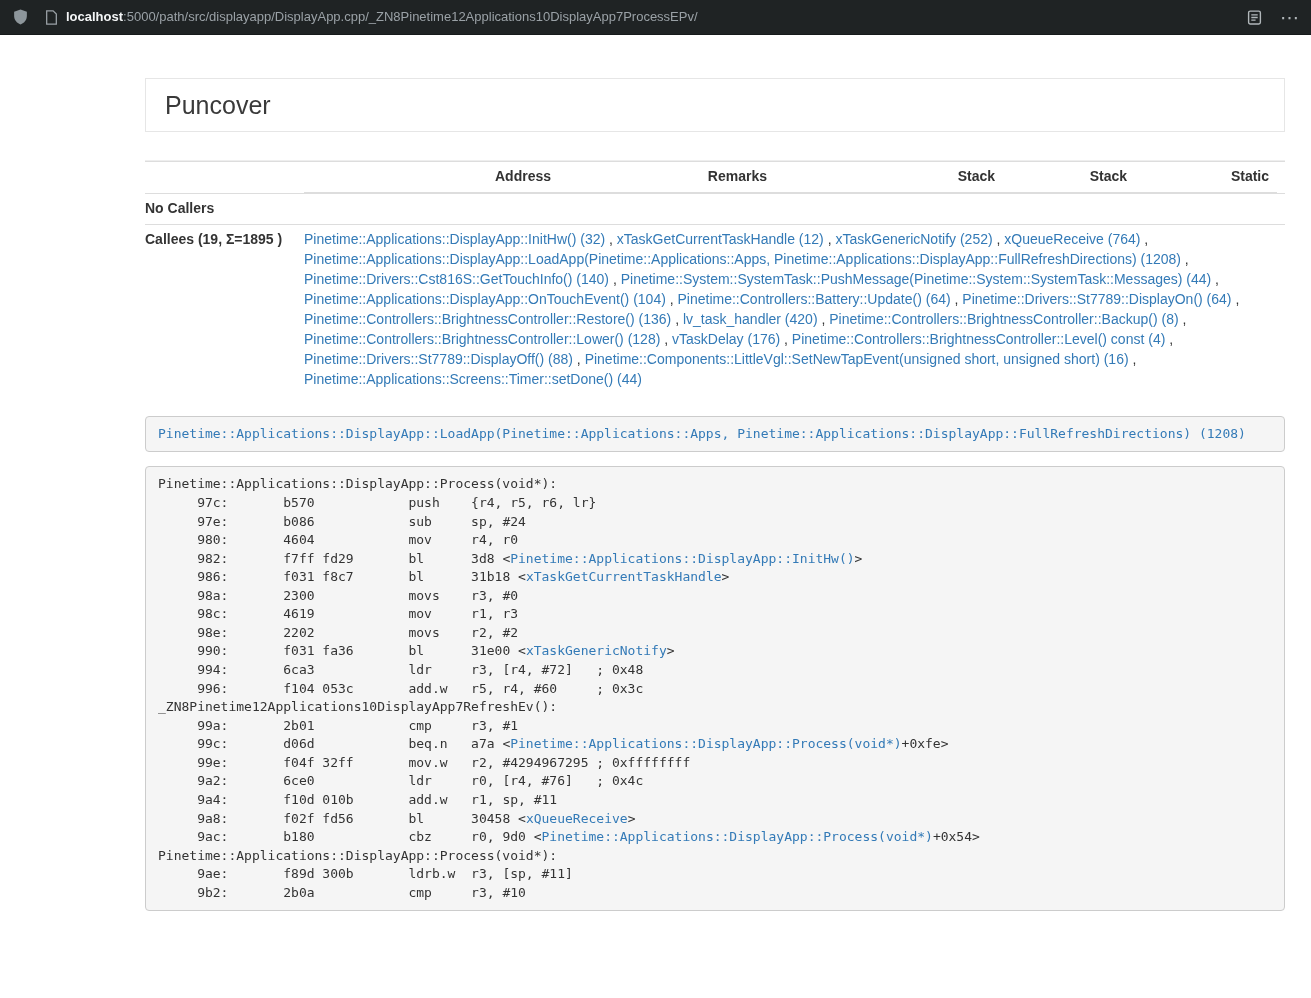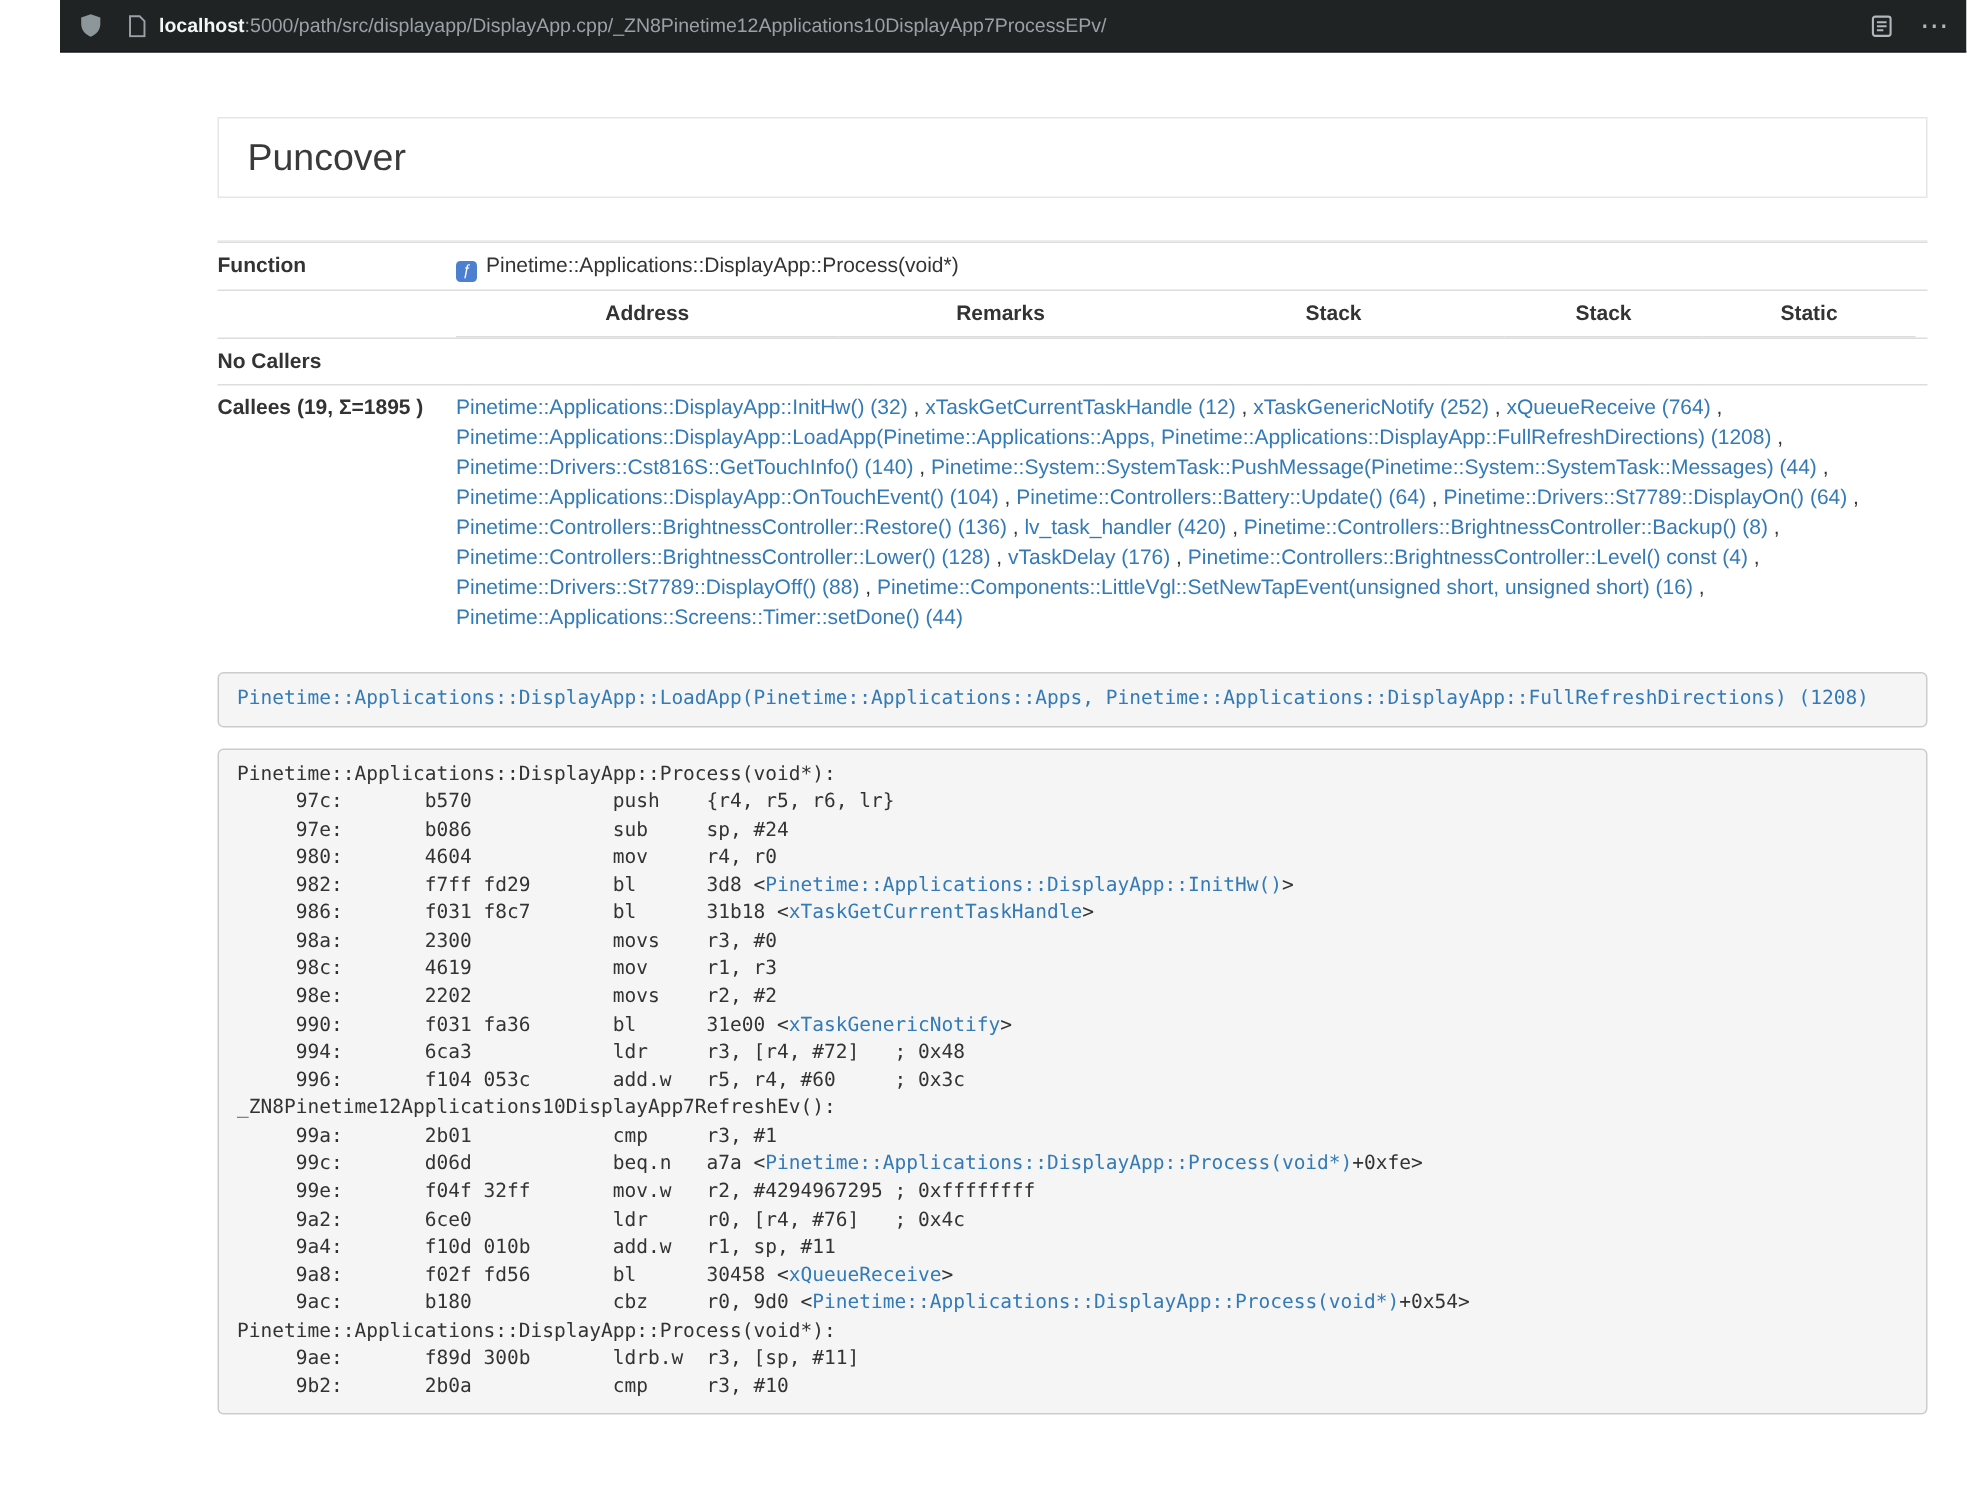--- a/index.html
+++ b/index.html
@@ -7,21 +7,21 @@
   body {
     width: 1311px; height: 998px; overflow: hidden;
     background: #ffffff; color: #333;
     font-family: "Liberation Sans", sans-serif;
     font-size: 14px; line-height: 1.42857;
   }
 
   
   .topbar {
     height: 35px; background: #1f2324; border-bottom: 1px solid #161a1b;
-    display: flex; align-items: center; padding: 0 12px; margin-left: 40px;
+    display: flex; align-items: center; padding: 0 12px;
   }
   .tb-btn { display: inline-flex; align-items: center; justify-content: center; }
   .urlbox { display: flex; align-items: center; flex: 1; margin-left: 16px; gap: 8px; min-width: 0; }
   .url { font-size: 13px; color: #9aa1a6; white-space: nowrap; overflow: hidden; }
   .url .host { color: #f4f6f7; font-weight: 600; }
   .dots { color: #b1b7ba; font-size: 19px; margin-left: 18px; line-height: 1; }
   .reader { margin-left: 14px; }
 
   
   .container { width: 1140px; margin-left: 145px; }
@@ -38,21 +38,21 @@
 
   
   table.ftable { width: 100%; border-collapse: collapse; }
   .ftable > tbody > tr > th, .ftable > tbody > tr > td {
     padding: 5px 8px; border-top: 1px solid #ddd;
     vertical-align: top; text-align: left;
   }
   .ftable th.rowlabel { width: 151px; padding-left: 0; font-weight: bold; }
   td.stats-cell { padding-top: 0 !important; padding-bottom: 0 !important; }
   table.stats { width: 100%; border-collapse: collapse; }
-  .stats th, .stats td { padding: 5px 8px; text-align: center; vertical-align: top; }
+  .stats th, .stats td { padding: 5px 8px; text-align: right; vertical-align: top; }
   .stats th { font-weight: bold; border-bottom: 1px solid #ddd; }
   .ficon {
     display: inline-flex; width: 14px; height: 14px; border-radius: 3px;
     background: #4d7fd0; color: #fff; font-size: 10px; font-style: italic;
     align-items: center; justify-content: center;
     margin-right: 6px; vertical-align: -2px;
   }
 
   
   .symbox, pre.code {
@@ -98,26 +98,20 @@
   <div class="header-panel">
     <div class="title">Puncover</div>
   </div>
 
   <hr class="rule">
 
 
   <table class="ftable">
     <tbody>
       <tr>
-        <th class="rowlabel">Function</th>
-        <td>
-          <span class="ficon">ƒ</span><span>Pinetime::Applications::DisplayApp::Process(void*)</span>
-        </td>
-      </tr>
-      <tr>
         <th class="rowlabel"></th>
         <td class="stats-cell">
           <table class="stats">
             <tbody>
               <tr>
                 <th style="width:255px">Address</th>
                 <th style="width:216px">Remarks</th>
                 <th style="width:228px">Stack</th>
                 <th style="width:132px">Stack</th>
                 <th>Static</th>

